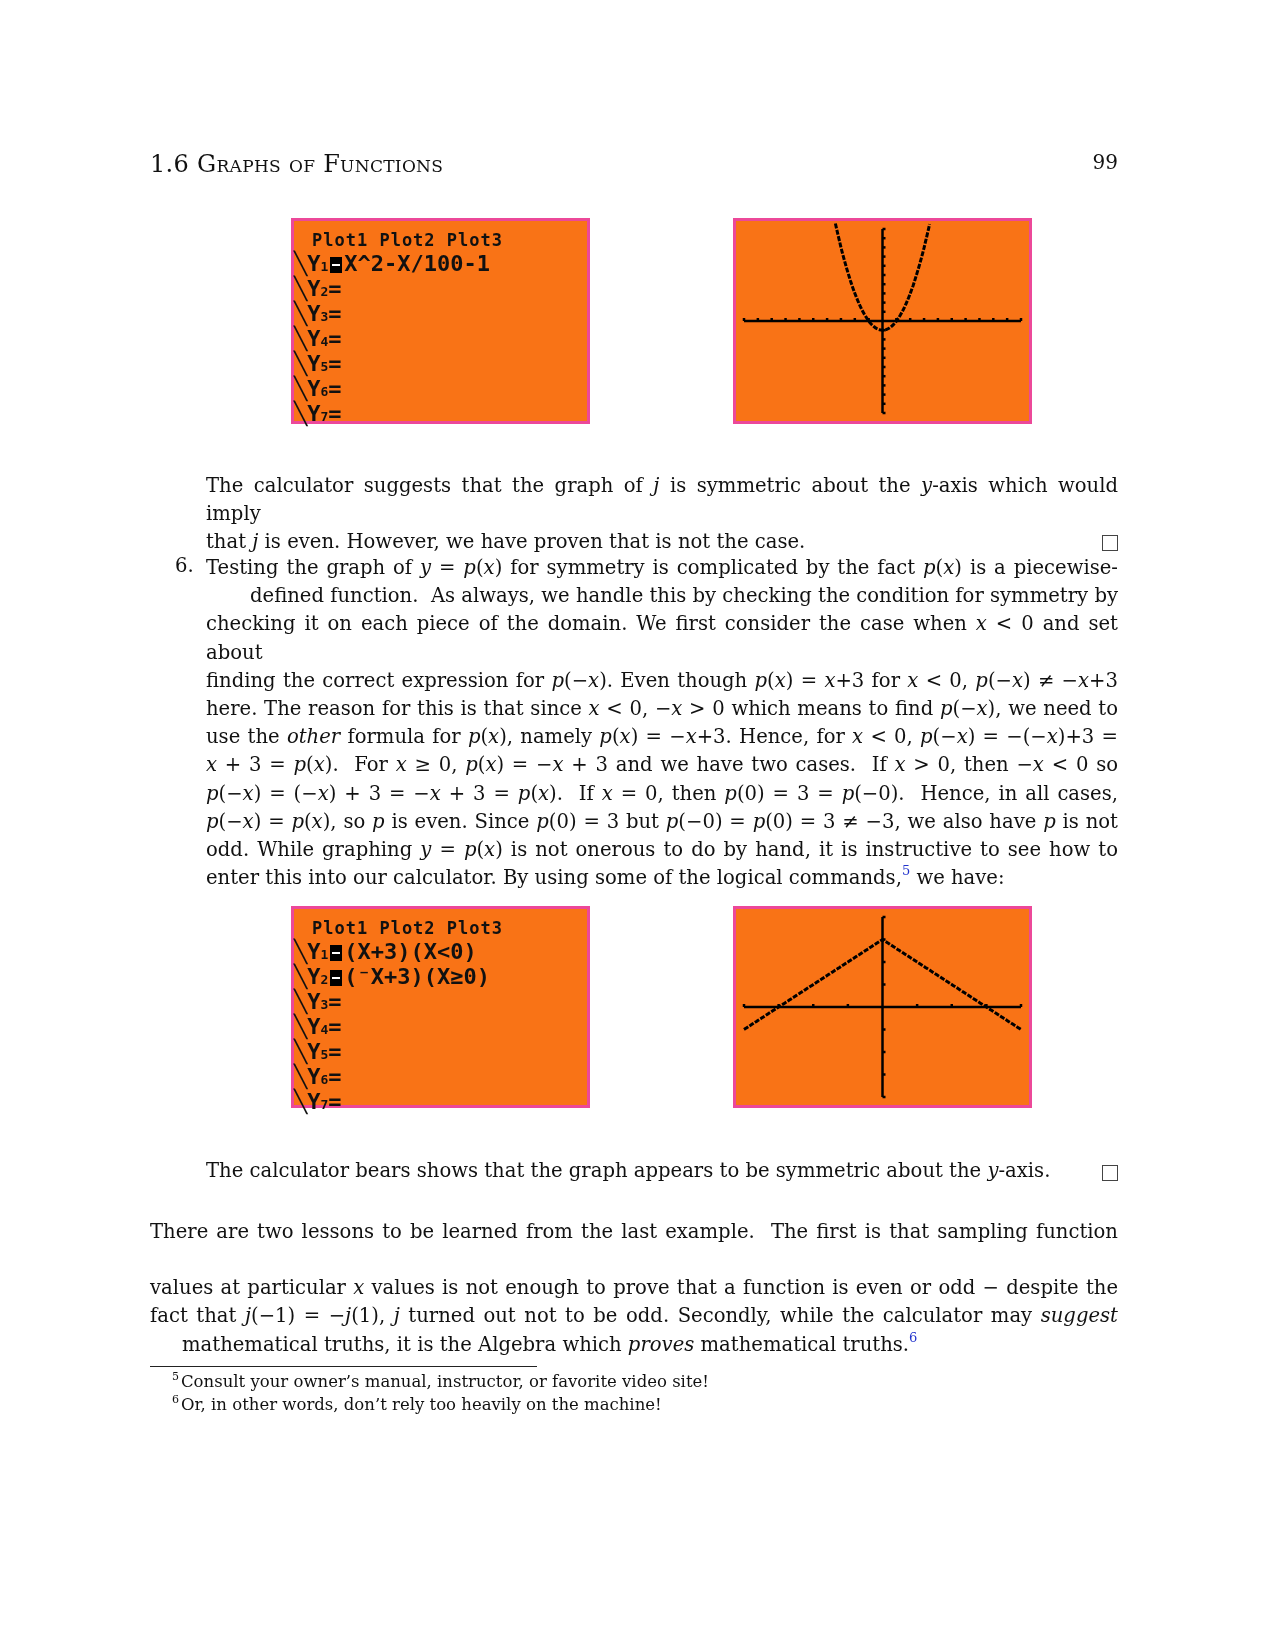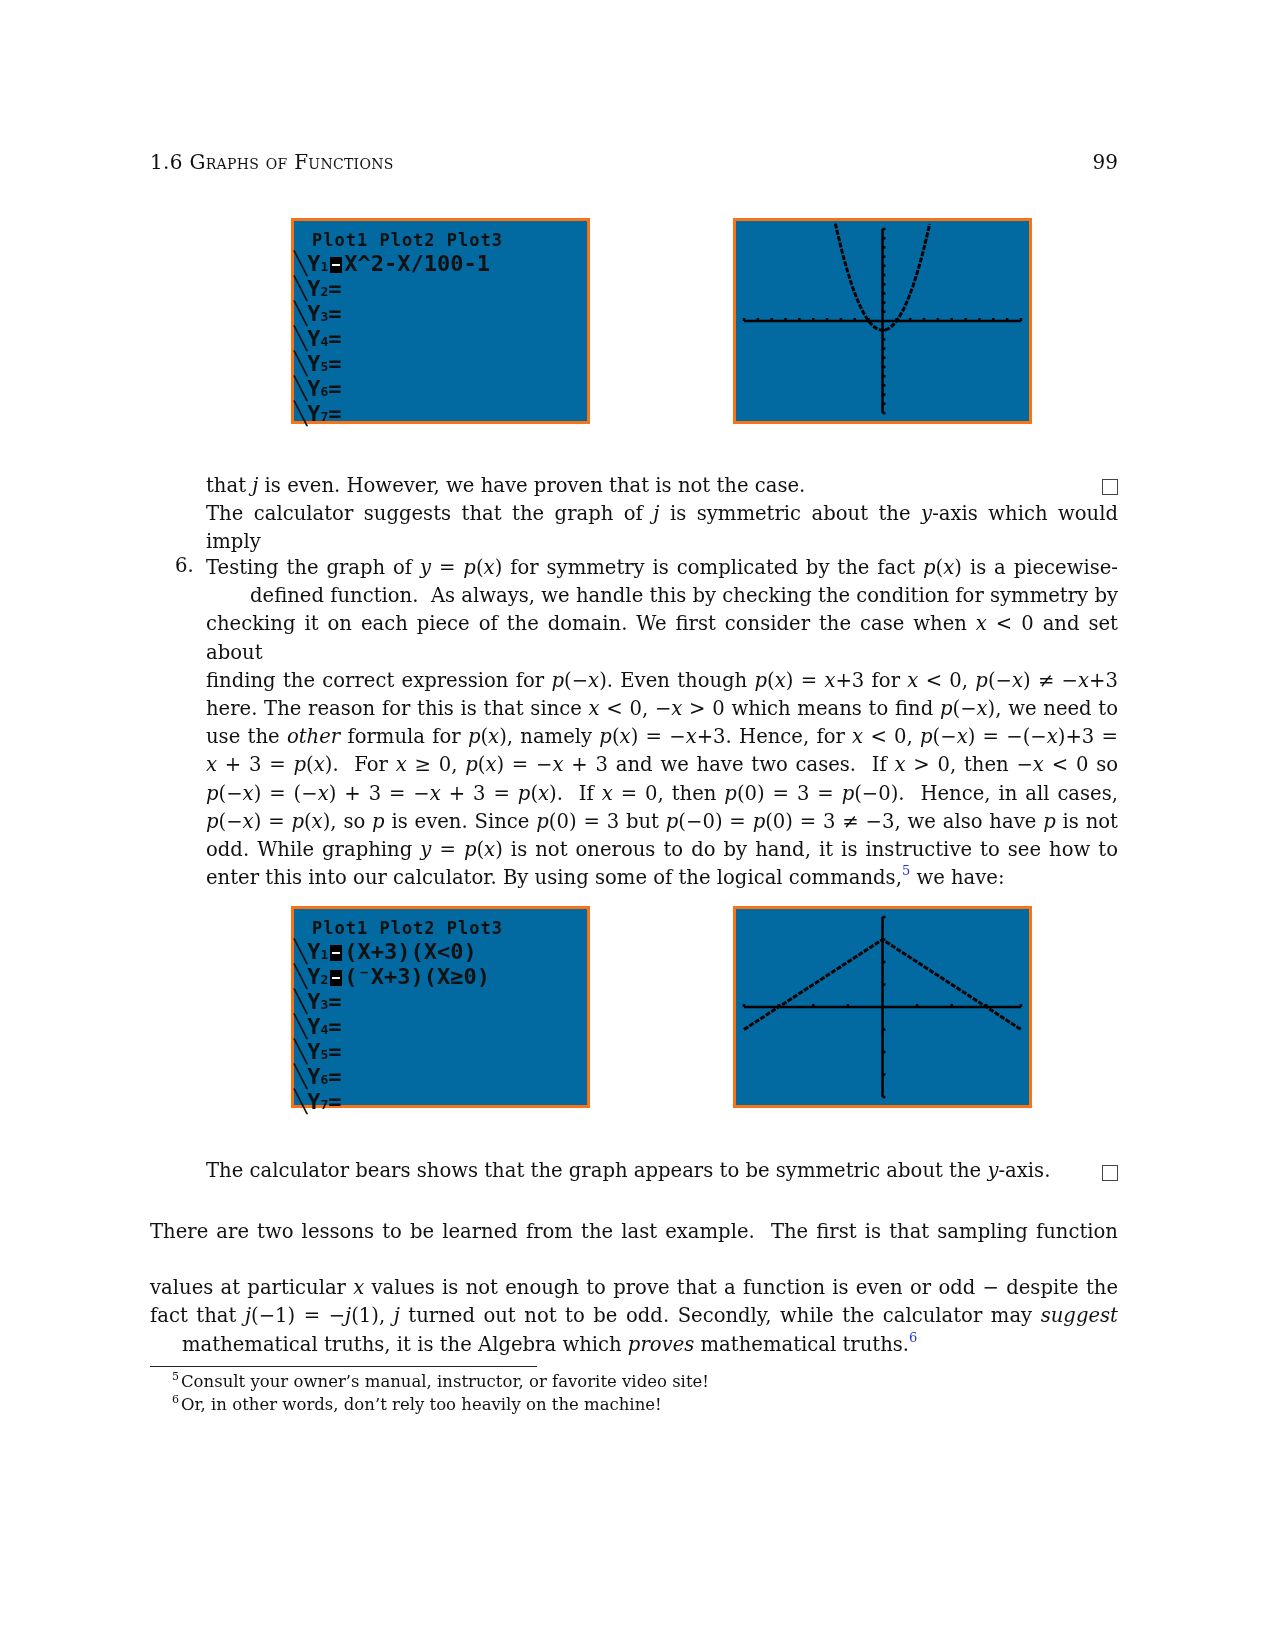--- a/index.html
+++ b/index.html
@@ -1,25 +1,25 @@
 <!DOCTYPE html>
 <html><head>
 <meta charset="utf-8">
 <style>
   html, body { margin:0; padding:0; background:#fff; }
   body { width:1275px; height:1650px; position:relative; overflow:hidden;
          font-family:"DejaVu Serif","Liberation Serif",serif; color:#111; }
   .abs { position:absolute; }
-  .header-left { left:150px; top:150px; font-size:20px; letter-spacing:0.3px; }
+  .header-left { left:150px; top:150px; font-size:24px; letter-spacing:0.3px; }
   .header-left .sc { font-variant:small-caps; }
   .header-right { right:157px; top:150px; font-size:20px; }
   .para { font-size:19.6px; line-height:28.2px; text-align:justify; text-align-last:left; }
   .para i { font-style:italic; }
   .qed { display:inline-block; width:14px; height:14px; border:1.3px solid #444; vertical-align:-1px; }
-  .screen { border:3px solid #f97316; background:#0369a1; box-sizing:border-box; }
+  .screen { border:3px solid #ec4899; background:#f97316; box-sizing:border-box; }
   .calc-text { font-family:"DejaVu Sans Mono","Liberation Mono",monospace; font-weight:bold; color:#111; }
   .calc-line { height:25px; line-height:25px; font-size:22px; white-space:pre; }
   .plotrow { font-size:17px; height:22px; line-height:22px; letter-spacing:1px; padding-left:18px; }
   .sel { display:inline-block; width:12px; height:16px; background:#000; vertical-align:-2px; margin:0 2px; position:relative; }
   .sel::after { content:""; position:absolute; left:2px; right:2px; top:7px; height:2px; background:#fff; }
   .sub { font-size:13px; }
   .footrule { left:150px; top:1366px; width:387px; height:1px; background:#222; }
   .foot { font-size:16.5px; line-height:23px; left:172px; }
   sup.blue { color:#2233cc; font-size:13px; vertical-align:9px; line-height:0; }
   sup.fn { font-size:11px; vertical-align:7px; line-height:0; margin-right:2px; }
@@ -87,26 +87,26 @@
       <line x1="146.5" x2="149.5" y1="44.800000000000004" y2="44.800000000000004" stroke="#000" stroke-width="2.5"></line>
       <line x1="146.5" x2="149.5" y1="35.599999999999994" y2="35.599999999999994" stroke="#000" stroke-width="2.5"></line>
       <line x1="146.5" x2="149.5" y1="26.400000000000002" y2="26.400000000000002" stroke="#000" stroke-width="2.5"></line>
       <line x1="146.5" x2="149.5" y1="17.200000000000003" y2="17.200000000000003" stroke="#000" stroke-width="2.5"></line>
       <line x1="146.5" x2="149.5" y1="8" y2="8" stroke="#000" stroke-width="2.5"></line>
       <path d="M99.4 2.5 L100.8 8.7 L102.2 14.7 L103.6 20.5 L104.9 26.1 L106.3 31.6 L107.7 36.8 L109.1 41.9 L110.5 46.8 L111.9 51.5 L113.3 56.0 L114.6 60.3 L116.0 64.5 L117.4 68.4 L118.8 72.2 L120.2 75.8 L121.6 79.2 L123.0 82.5 L124.3 85.5 L125.7 88.4 L127.1 91.0 L128.5 93.5 L129.9 95.8 L131.3 98.0 L132.7 99.9 L134.0 101.7 L135.4 103.2 L136.8 104.6 L138.2 105.8 L139.6 106.9 L141.0 107.7 L142.3 108.3 L143.7 108.8 L145.1 109.1 L146.5 109.2 L147.9 109.1 L149.3 108.9 L150.7 108.4 L152.0 107.8 L153.4 106.9 L154.8 105.9 L156.2 104.8 L157.6 103.4 L159.0 101.8 L160.4 100.1 L161.7 98.2 L163.1 96.1 L164.5 93.8 L165.9 91.3 L167.3 88.6 L168.7 85.8 L170.0 82.8 L171.4 79.6 L172.8 76.2 L174.2 72.6 L175.6 68.8 L177.0 64.9 L178.4 60.7 L179.7 56.4 L181.1 51.9 L182.5 47.2 L183.9 42.4 L185.3 37.3 L186.7 32.1 L188.1 26.7 L189.4 21.1 L190.8 15.3 L192.2 9.3 L193.6 3.2 " fill="none" stroke="#000" stroke-width="3" stroke-dasharray="5 1.5"></path>
     </svg>
 </div>
 
 <div class="abs para" style="left:206px; top:472px; width:912px;">
+  <div>
+    <span>The calculator suggests that the graph of </span><i>j</i><span> is symmetric about the </span><i>y</i><span>-axis which would imply</span>
+  </div>
   <div style="position:relative;">
     <span>that </span><i>j</i><span> is even. However, we have proven that is not the case.</span>
     <span class="qed" style="position:absolute; right:0; top:7px;"></span>
-  </div>
-  <div>
-    <span>The calculator suggests that the graph of </span><i>j</i><span> is symmetric about the </span><i>y</i><span>-axis which would imply</span>
   </div>
 </div>
 
 <div class="abs item-num" style="left:175px; top:554px;">6.</div>
 <div class="abs para" id="item6" style="left:206px; top:554px; width:912px;">
     <div style="text-align: justify; text-align-last: justify;">Testing the graph of <i>y</i> = <i>p</i>(<i>x</i>) for symmetry is complicated by the fact <i>p</i>(<i>x</i>) is a piecewise-</div>
     <div style="text-align: justify; text-align-last: justify; margin-left: 44px;">defined function.&nbsp; As always, we handle this by checking the condition for symmetry by</div>
     <div style="text-align: justify; text-align-last: justify;">checking it on each piece of the domain. We first consider the case when <i>x</i> &lt; 0 and set about</div>
     <div style="text-align: justify; text-align-last: justify;">finding the correct expression for <i>p</i>(−<i>x</i>). Even though <i>p</i>(<i>x</i>) = <i>x</i>+3 for <i>x</i> &lt; 0, <i>p</i>(−<i>x</i>) ≠ −<i>x</i>+3</div>
     <div style="text-align: justify; text-align-last: justify;">here. The reason for this is that since <i>x</i> &lt; 0, −<i>x</i> &gt; 0 which means to find <i>p</i>(−<i>x</i>), we need to</div>

